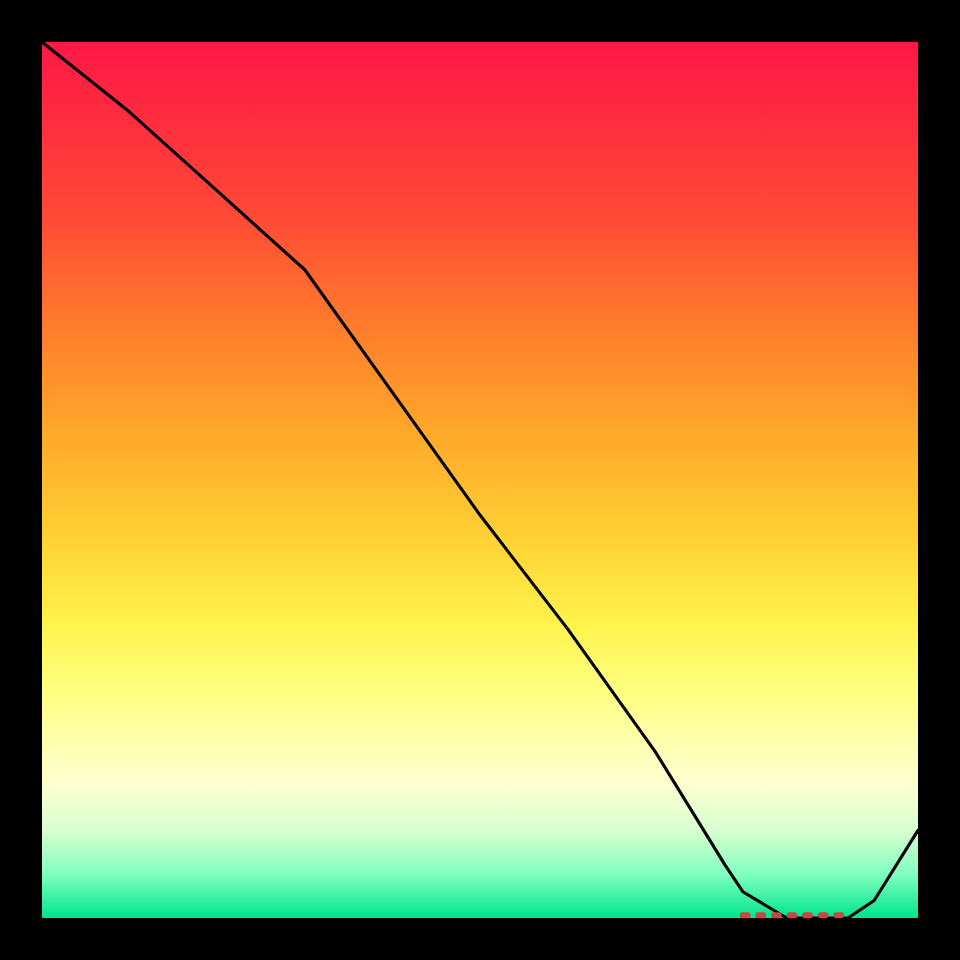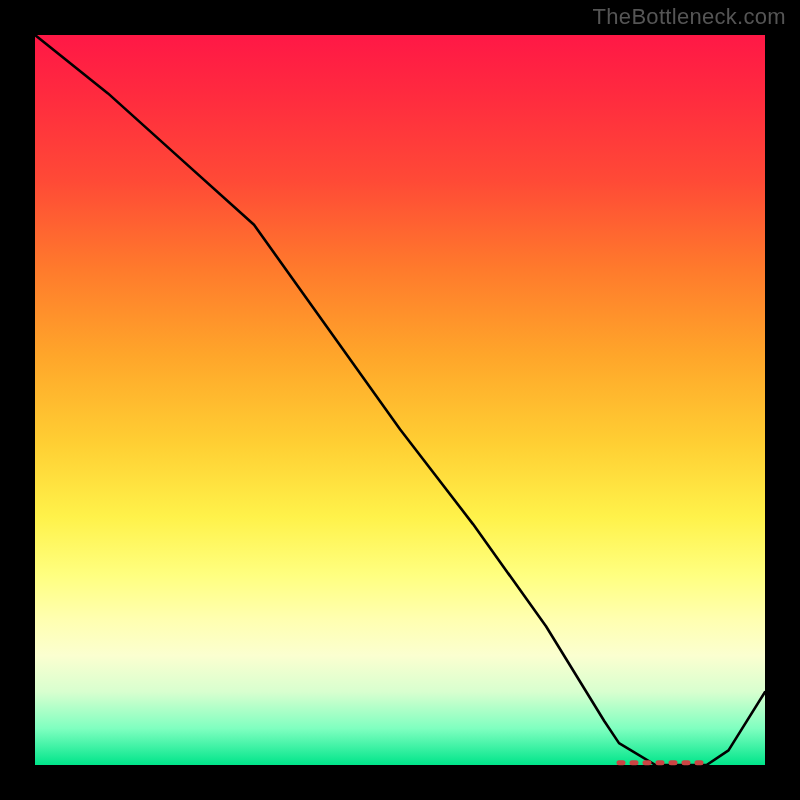--- a/index.html
+++ b/index.html
@@ -59,21 +59,20 @@
     width: 730px;
     height: 730px;
     overflow: visible;
   }
 </style>
 </head>
 <body>
 
 <div class="frame">
 
-  <div class="watermark">TheBottleneck.com</div>
 
   <div class="plot-area">
     <svg class="curve" viewBox="0 0 730 730" preserveAspectRatio="none">
       <path id="curve-path" fill="none" stroke="#000" stroke-width="2.6" stroke-linecap="round" stroke-linejoin="round" d="M0.0 0.0 L73.0 58.4 L146.0 124.1 L219.0 189.8 L292.0 292.0 L365.0 394.2 L438.0 489.1 L511.0 591.3 L569.4 686.2 L584.0 708.1 L620.5 730.0 L657.0 730.0 L671.6 730.0 L693.5 715.4 L730.0 657.0"></path>
       <path id="marker-path" fill="none" stroke="#cc4444" stroke-width="5" stroke-linecap="round" stroke-dasharray="4 9" d="M584.0 727.8 L671.6 727.8"></path>
     </svg>
   </div>
 
 </div>
 

